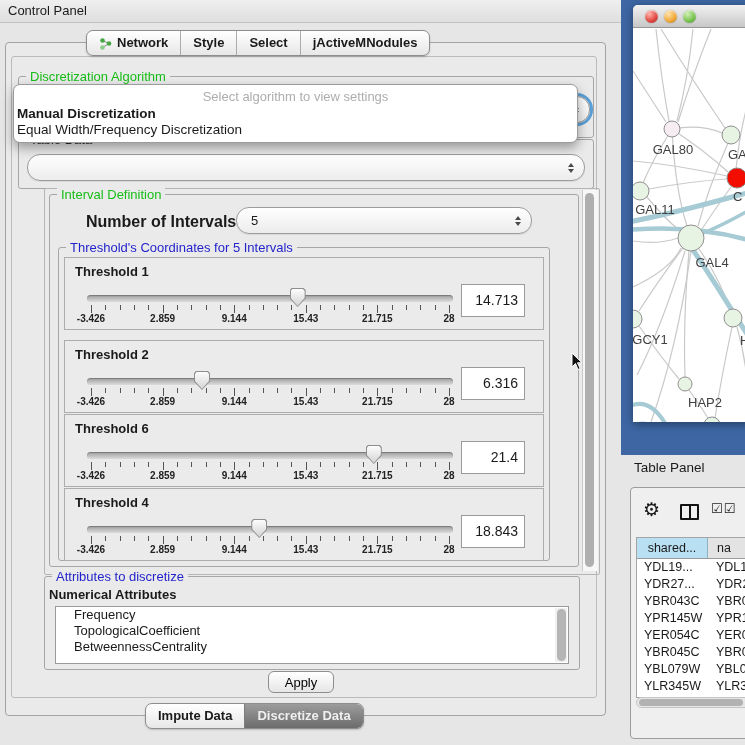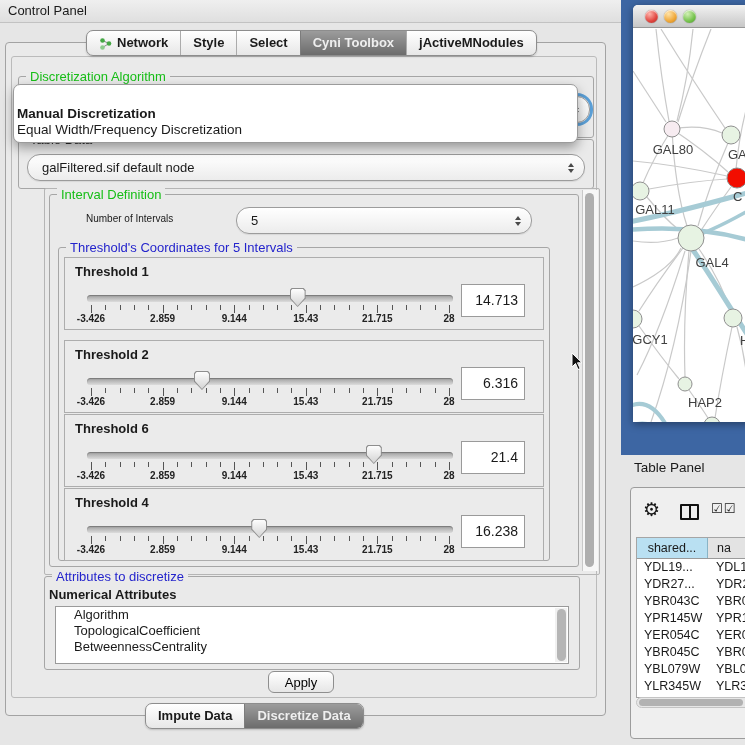--- a/index.html
+++ b/index.html
@@ -55,21 +55,21 @@
   #popup .opt.r{top:37px;}
 
   #tabledata-group{left:18px;top:139px;width:574px;height:48px;}
   #td-combo{left:8px;top:14px;width:556px;height:25px;}
 
   #scrollpane{position:absolute;left:44px;top:188px;width:554px;height:385px;border:1px solid #B5B5B5;border-radius:2px;}
   #vscroll{position:absolute;right:1px;top:1px;width:15px;height:381px;background:#F7F7F7;border-left:1px solid #C9C9C9;}
   #vscroll .vthumb{position:absolute;left:2px;top:3px;width:9px;height:374px;background:#AFAFAF;border-radius:5px;}
 
   #interval-group{left:4px;top:5px;width:528px;height:371px;}
-  #num-label{position:absolute;left:36px;top:18px;font-size:10px;font-weight:normal;text-align:center;}
+  #num-label{position:absolute;left:36px;top:18px;font-size:16px;font-weight:bold;text-align:center;}
   #num-combo{left:186px;top:12px;width:294px;height:25px;}
   #thresholds-group{left:8px;top:52px;width:490px;height:312px;}
 
   .th-panel{position:absolute;left:5px;width:478px;height:71px;border:1px solid #ADADAD;background:#EBEBEB;}
   .th-label{position:absolute;left:10px;top:6px;font-size:13px;font-weight:bold;}
   .th-track{position:absolute;left:22px;top:37px;width:366px;height:7px;border-radius:4px;
             background:linear-gradient(#9D9D9D,#DCDCDC);box-shadow:inset 0 1px 1px rgba(0,0,0,.25);}
   .tick{position:absolute;width:1px;background:#555;}
   .tick.minor{height:5px;}
   .tick.major{height:8px;}
@@ -145,46 +145,43 @@
             <circle cx="10" cy="6.5" r="2.3" fill="#45A845"></circle>
           </svg>
           <span>Network</span>
         </div>
         <div class="tab">
           <span>Style</span>
         </div>
         <div class="tab">
           <span>Select</span>
         </div>
-        <div class="tab selected">
-          <span>Cyni Toolbox</span>
-        </div>
         <div class="tab">
           <span>jActiveMNodules</span>
         </div>
       </div>
 
     <div id="algo-group" class="group">
       <span class="gtitle green">Discretization Algorithm</span>
     </div>
     <div id="algo-combo" class="combo">
       <span class="arrows">
           <span class="arr-up"></span>
           <span class="arr-down"></span>
         </span>
     </div>
     <div id="popup">
+      <div class="ph">Select algorithm to view settings</div>
       <div class="opt b">Manual Discretization</div>
       <div class="opt r">Equal Width/Frequency Discretization</div>
     </div>
 
     <div id="tabledata-group" class="group">
       <span class="gtitle dark">Table Data</span>
       <div id="td-combo" class="combo">
-        <span class="combo-text">galFiltered.sif default node</span>
         <span class="arrows">
             <span class="arr-up"></span>
             <span class="arr-down"></span>
           </span>
       </div>
     </div>
 
     <div id="scrollpane">
       <div id="interval-group" class="group">
         <span class="gtitle green">Interval Definition</span>
@@ -342,35 +339,35 @@
                 <div class="tick minor" style="left: 355.36px; top: 47px;"></div>
                 <div class="tick minor" style="left: 369.68px; top: 47px;"></div>
                 <div class="tick major" style="left: 384px; top: 47px;"></div>
                 <div class="tick-label" style="left: -9px; top: 55px;">-3.426</div>
                 <div class="tick-label" style="left: 62.6px; top: 55px;">2.859</div>
                 <div class="tick-label" style="left: 134.2px; top: 55px;">9.144</div>
                 <div class="tick-label" style="left: 205.8px; top: 55px;">15.43</div>
                 <div class="tick-label" style="left: 277.4px; top: 55px;">21.715</div>
                 <div class="tick-label" style="left: 349px; top: 55px;">28</div>
                 <div class="th-thumb" style="left: 186.257px; top: 30px;"></div>
-                <div class="valbox">16.238</div>
+                <div class="valbox">18.843</div>
               </div>
             </div>
         </div>
       </div>
       <div id="vscroll">
         <div class="vthumb"></div>
       </div>
     </div>
 
     <div id="attrs-group" class="group">
       <span class="gtitle blue">Attributes to discretize</span>
       <span id="attrs-label">Numerical Attributes</span>
       <div id="attr-list">
-        <div class="item">Algorithm</div>
+        <div class="item">Frequency</div>
           <div class="item">TopologicalCoefficient</div>
           <div class="item">BetweennessCentrality</div>
           <div id="list-scroll">
           <div class="list-thumb"></div>
         </div>
       </div>
     </div>
 
     <button id="apply-btn">Apply</button>
     <div id="bottom-tabs" class="seg">

